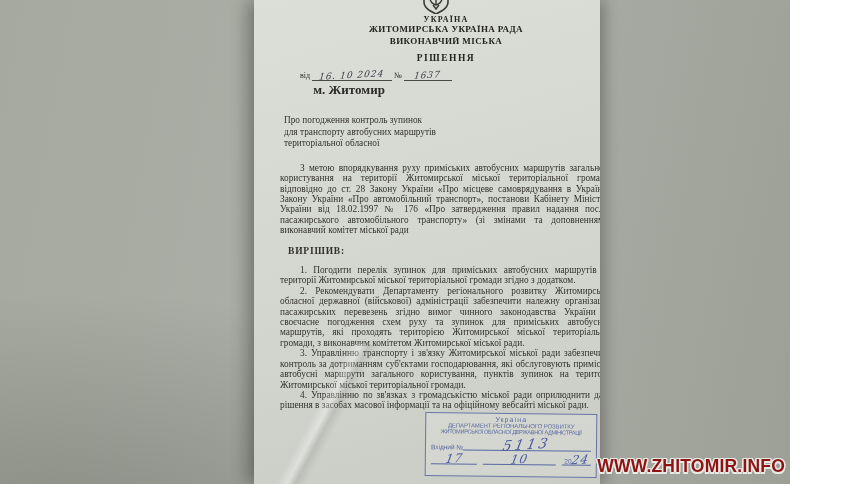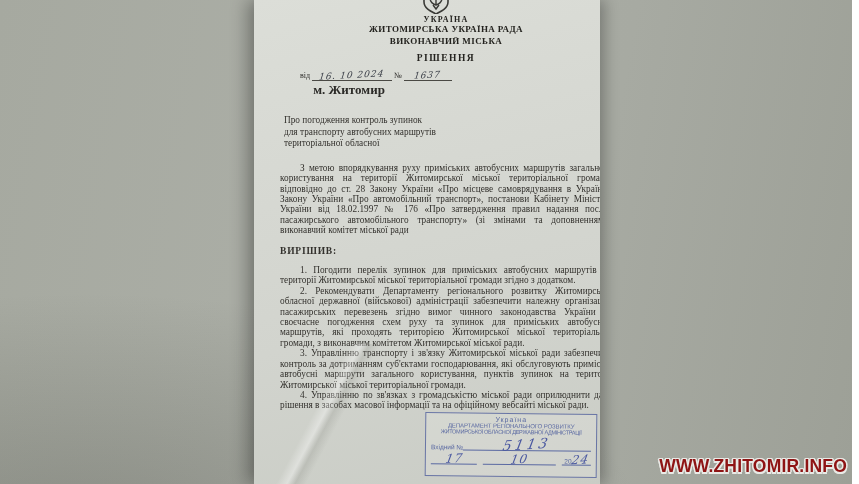--- a/index.html
+++ b/index.html
@@ -1,17 +1,17 @@
 <!DOCTYPE html>
 <html><head>
 <meta charset="utf-8">
 <style>
   html,body { margin:0; padding:0; }
   .scene {
-    position:relative; width:852px; height:484px; overflow:hidden;
+    position:relative; width:790px; height:484px; overflow:hidden;
     background:
       radial-gradient(120% 90% at 10% 110%, rgba(60,62,55,0.28), rgba(0,0,0,0) 55%),
       linear-gradient(100deg, #a6a9a0 0%, #abaea6 38%, #a7aaa2 68%, #9da097 100%);
     font-family:"Liberation Serif", serif;
   }
   .paper {
     position:absolute; left:254px; top:0; width:346px; height:484px; overflow:hidden;
     background: linear-gradient(165deg, #dcded8 0%, #d7d9d3 30%, #d2d4ce 62%, #c9ccc5 100%);
     box-shadow:-7px 0 16px rgba(0,0,0,0.30), 7px 0 12px rgba(0,0,0,0.18);
     color:#34322e;
@@ -33,21 +33,21 @@
   .hw {
     display:inline-block; font-family:"DejaVu Serif", serif; font-style:italic;
     transform:rotate(-3deg) skewX(-10deg); color:#3c4049; font-size:9px; letter-spacing:1px;
     line-height:8px;
   }
   .city { margin:1px 0 0 52px; width:86px; text-align:center; font-size:13px; font-weight:bold; color:#2c2b28; }
   .subject { margin:17px 0 0 30px; width:200px; font-size:9.3px; line-height:11.6px; color:#33312d; }
   .content { margin-left:26px; width:332px; font-size:9.3px; line-height:10.4px; color:#33312d; }
   .para { margin:0; text-align:justify; text-indent:20px; }
   .preamble { margin-top:13px; }
-  .resolved { margin:10px 0 0 0; font-weight:bold; letter-spacing:0.8px; font-size:9.5px; }
+  .resolved { margin:10px 0 0 8px; font-weight:bold; letter-spacing:0.8px; font-size:9.5px; }
   .items { margin-top:9px; }
   .stamp {
     position:absolute; left:171px; top:413px; width:172px; height:64px;
     border:1.6px solid rgba(86,100,158,0.85); transform:rotate(0.6deg);
     color:#5a69a2; font-family:"Liberation Sans", sans-serif; box-sizing:border-box;
     padding:2px 5px 0 5px; background:rgba(235,236,232,0.25);
   }
   .st-country { text-align:center; font-size:7px; letter-spacing:1px; }
   .st-l1 { text-align:center; font-size:6px; letter-spacing:-0.1px; white-space:nowrap; }
   .st-l2 { text-align:center; font-size:5.8px; letter-spacing:-0.3px; white-space:nowrap; transform:scaleX(0.96); }

